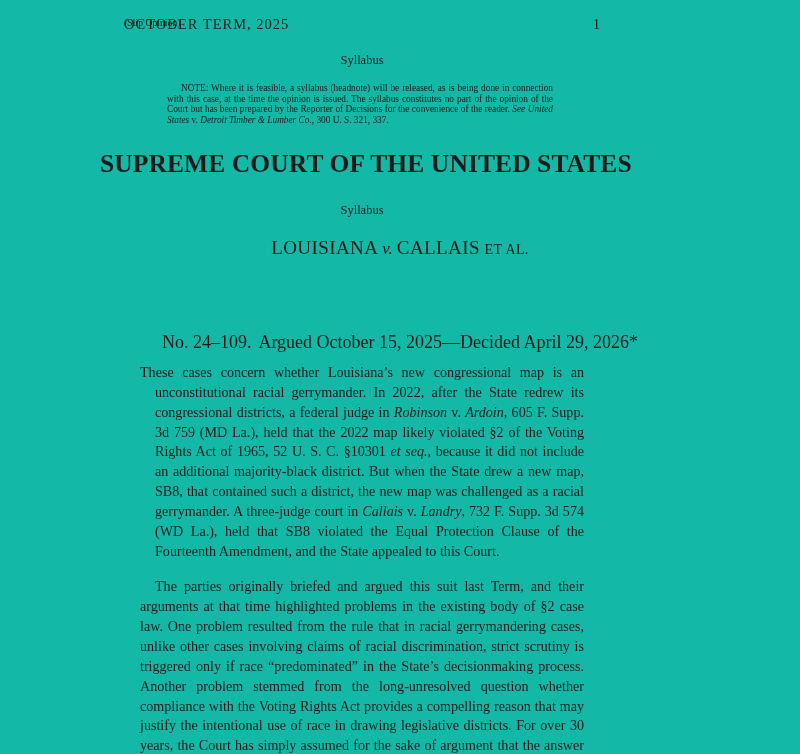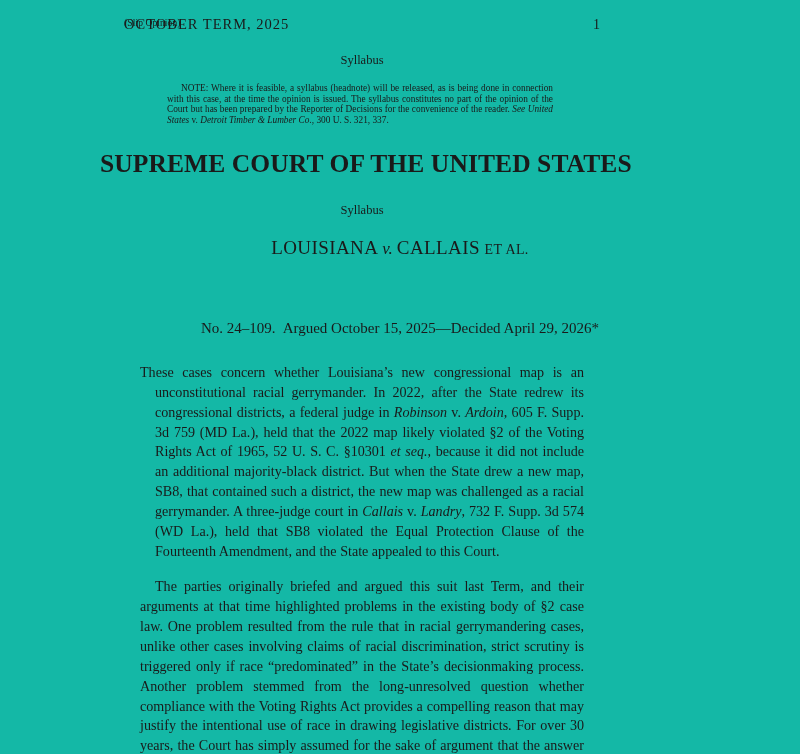--- a/index.html
+++ b/index.html
@@ -136,24 +136,24 @@
     text-align: center;
     font-size: 13.6px;
     line-height: 19px;
     letter-spacing: 0.15px;
   }
 
   
   .docket {
     position: absolute;
     left: 100px;
-    top: 320px;
-    width: 600px;
-    text-align: center;
-    font-size: 15px;
+    top: 332px;
+    width: 600px;
+    text-align: center;
+    font-size: 18px;
     white-space: nowrap;
   }
   .docket .sp { display: inline-block; width: 7px; }
 
   
   .body {
     position: absolute;
     left: 124px;
     top: 347px;
     width: 476px;

